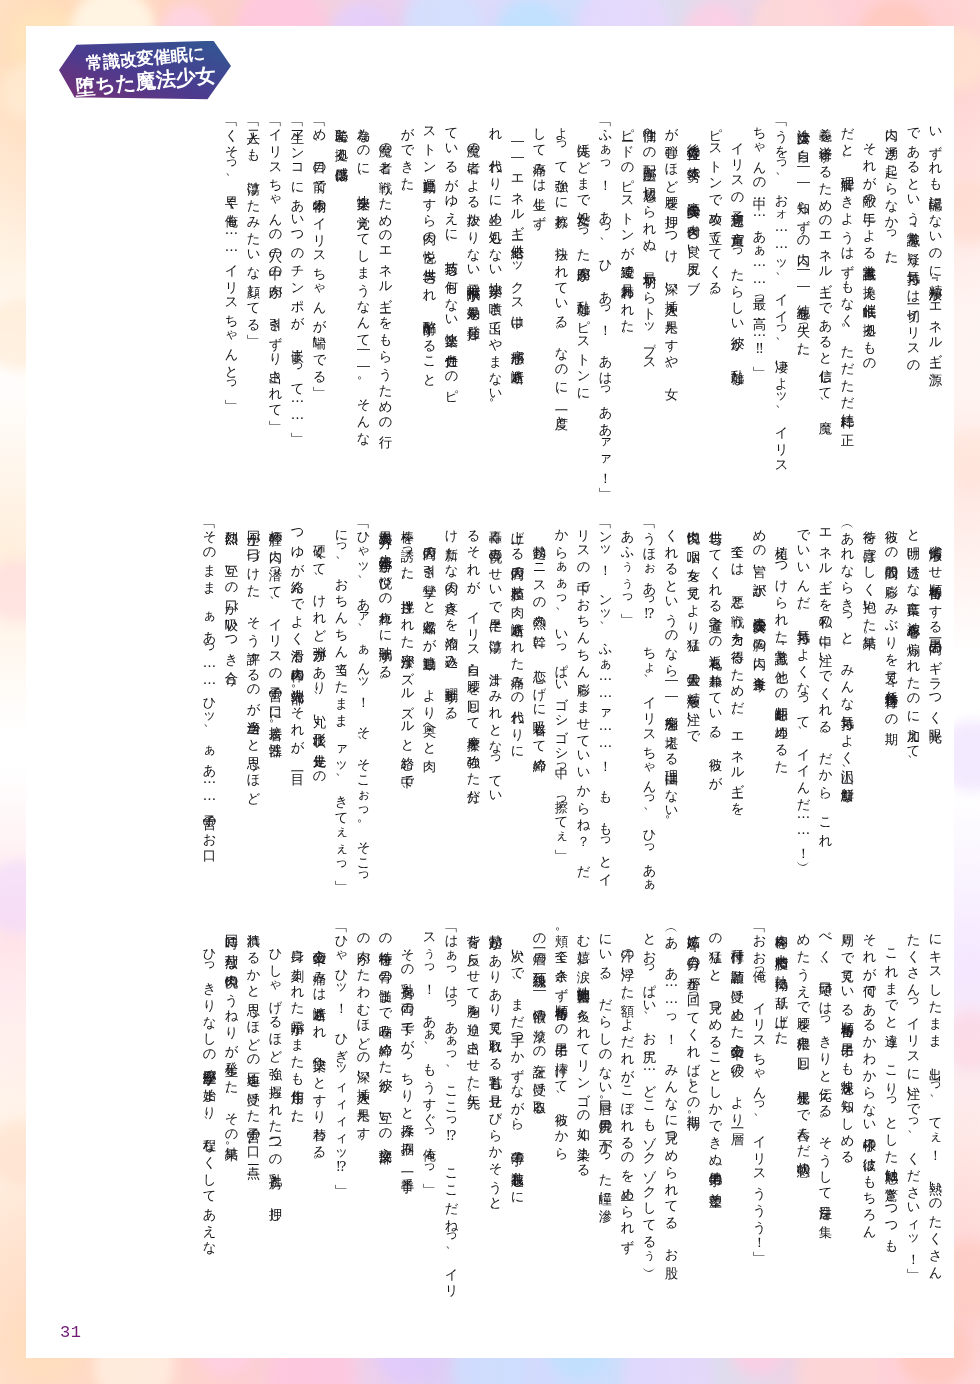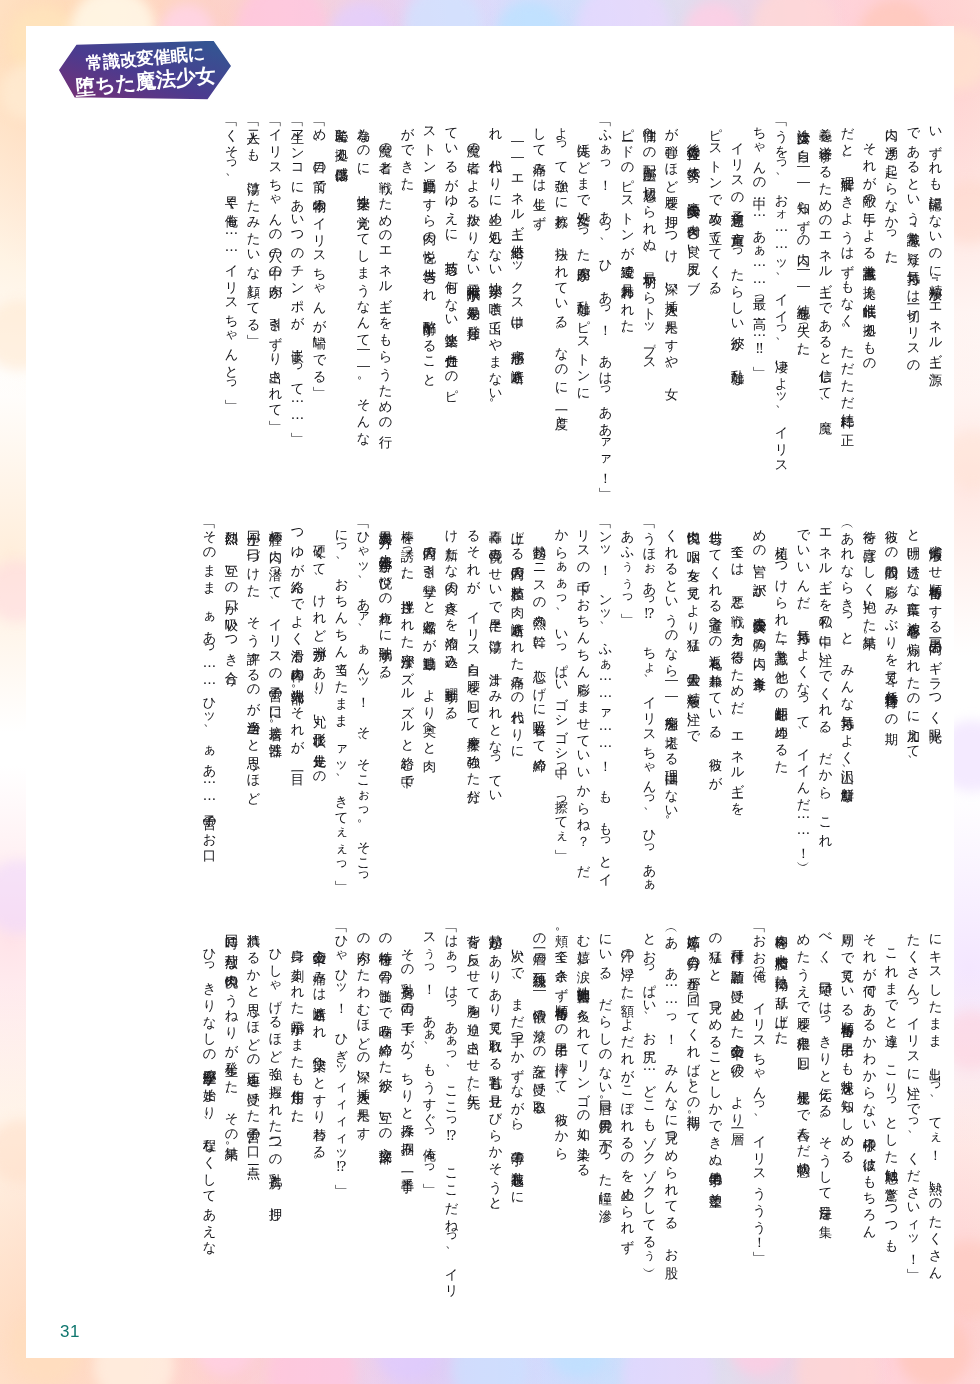--- a/index.html
+++ b/index.html
@@ -99,23 +99,23 @@
 
   
   #block-top    { right:38px; top:118px;  height:392px; }
   #block-mid    { right:38px; top:520px;  height:392px; }
   #block-bottom { right:38px; top:924px;  height:400px; }
 
   
   #page-number{
     position:absolute;
     left:60px;bottom:42px;
-    font-family:Liberation Sans, sans-serif;
+    font-family:Liberation Mono, monospace;
     font-size:17px;
-    color:#0f766e;
+    color:#701a75;
     letter-spacing:.5px;
     z-index:40;
   }
 </style>
 </head>
 <body>
 
 <div id="page">
 
   <div class="bokeh-layer">

